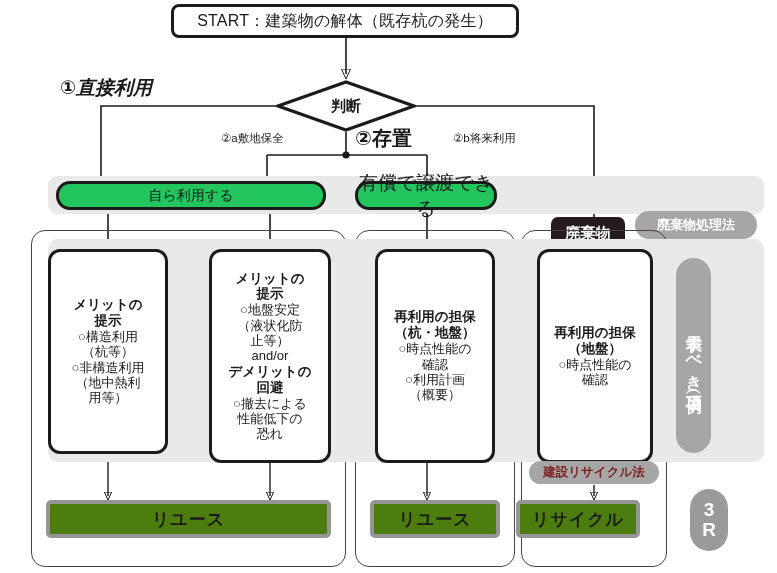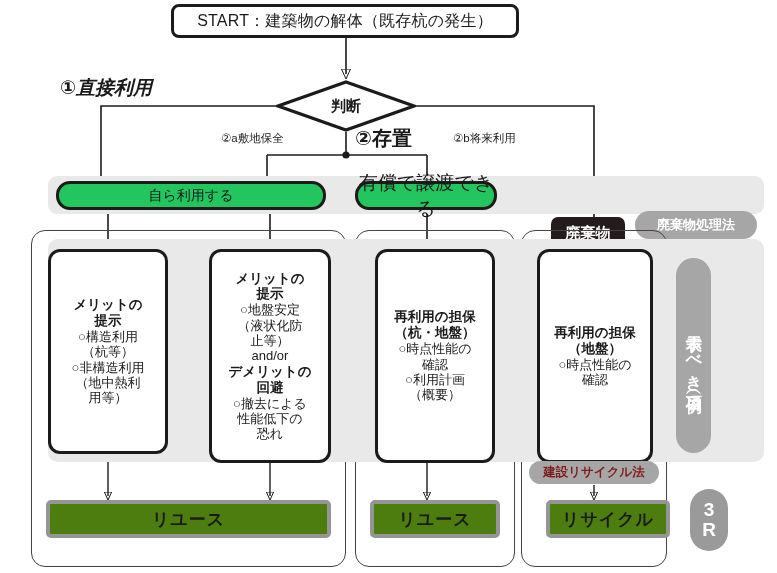--- a/index.html
+++ b/index.html
@@ -121,21 +121,21 @@
     background:#4d7c0f;
     box-sizing:border-box;
     font-size:17px;
     font-weight:bold;
     color:#1a1a1a;
     letter-spacing:1px;
     justify-content:center;
   }
   .res-a{left:46px;  top:500px; width:285px; height:38px;}
   .res-b{left:370px; top:500px; width:130px; height:38px;}
-  .res-c{left:546px; top:500px; width:124px; height:38px;}
+  .res-c{left:516px; top:500px; width:124px; height:38px;}
 
   
   .pill-crl{
     left:529px; top:461px; width:130px; height:23px;
     background:#a6a6a6; color:#7f1d1d; border-radius:12px;
     font-size:12.5px; font-weight:bold;
   }
 
   
   .vpill{

